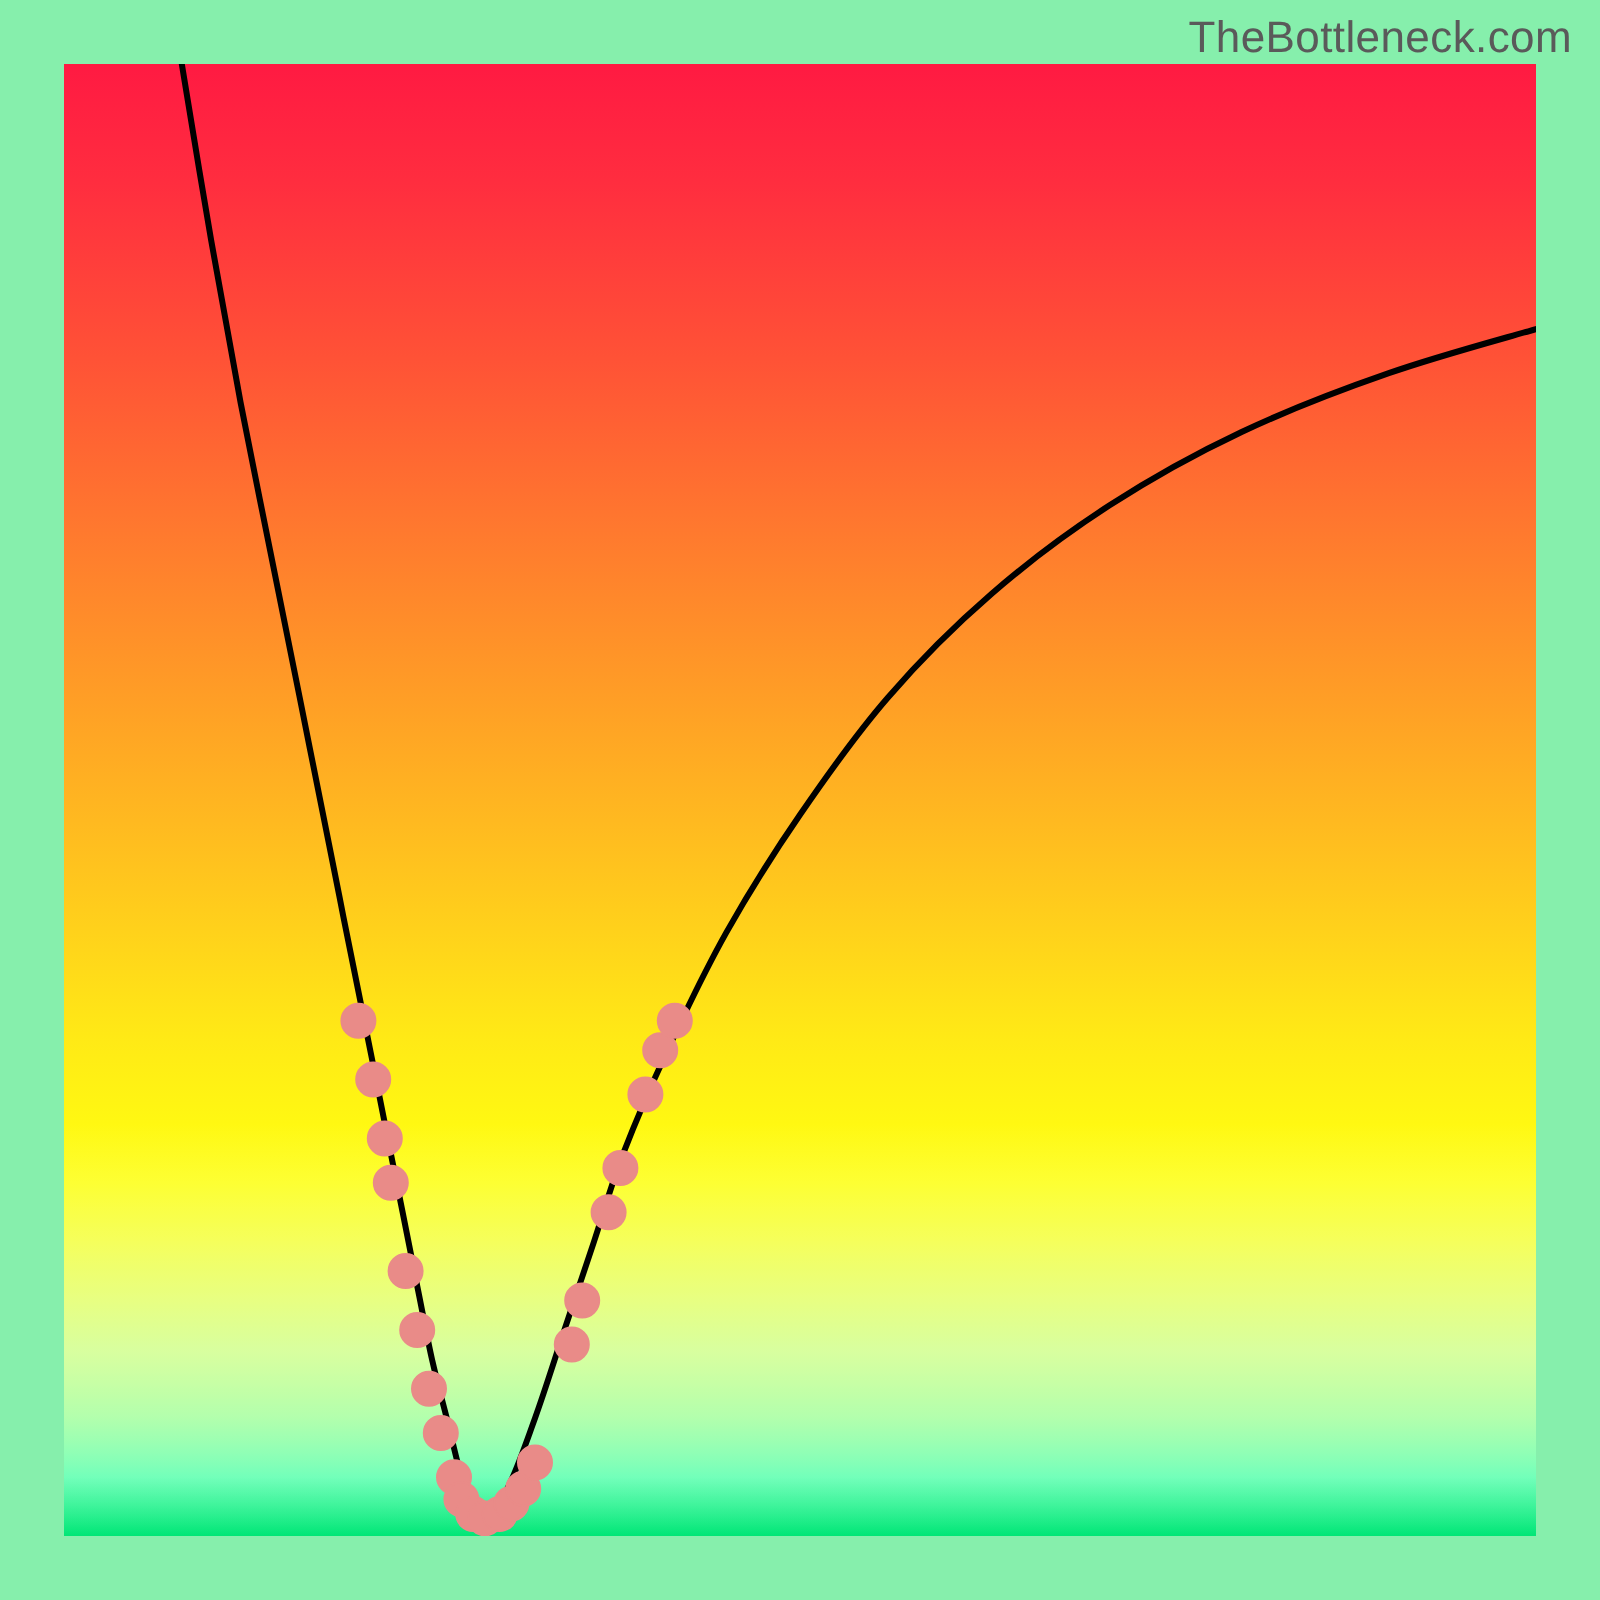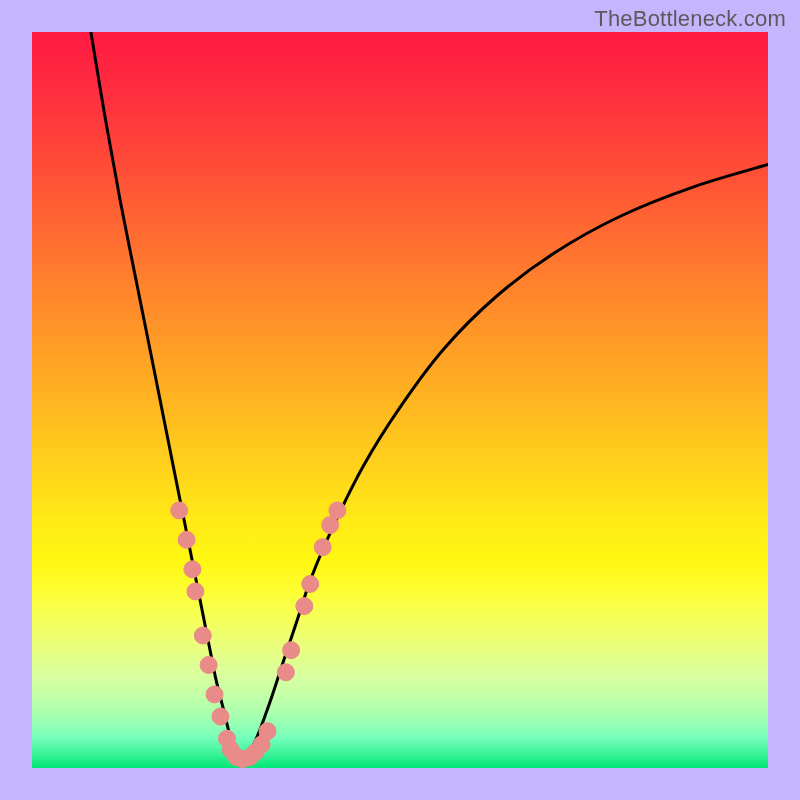--- a/index.html
+++ b/index.html
@@ -8,21 +8,21 @@
     width: 800px;
     height: 800px;
     background: #000;
     overflow: hidden;
     font-family: Arial, Helvetica, sans-serif;
   }
   .stage {
     position: relative;
     width: 800px;
     height: 800px;
-    background: #c4b5fd;
+    background: #86efac;
   }
   .plot-area {
     position: absolute;
     left: 32px;
     top: 32px;
     width: 736px;
     height: 736px;
     overflow: hidden;
   }
   .gradient {

